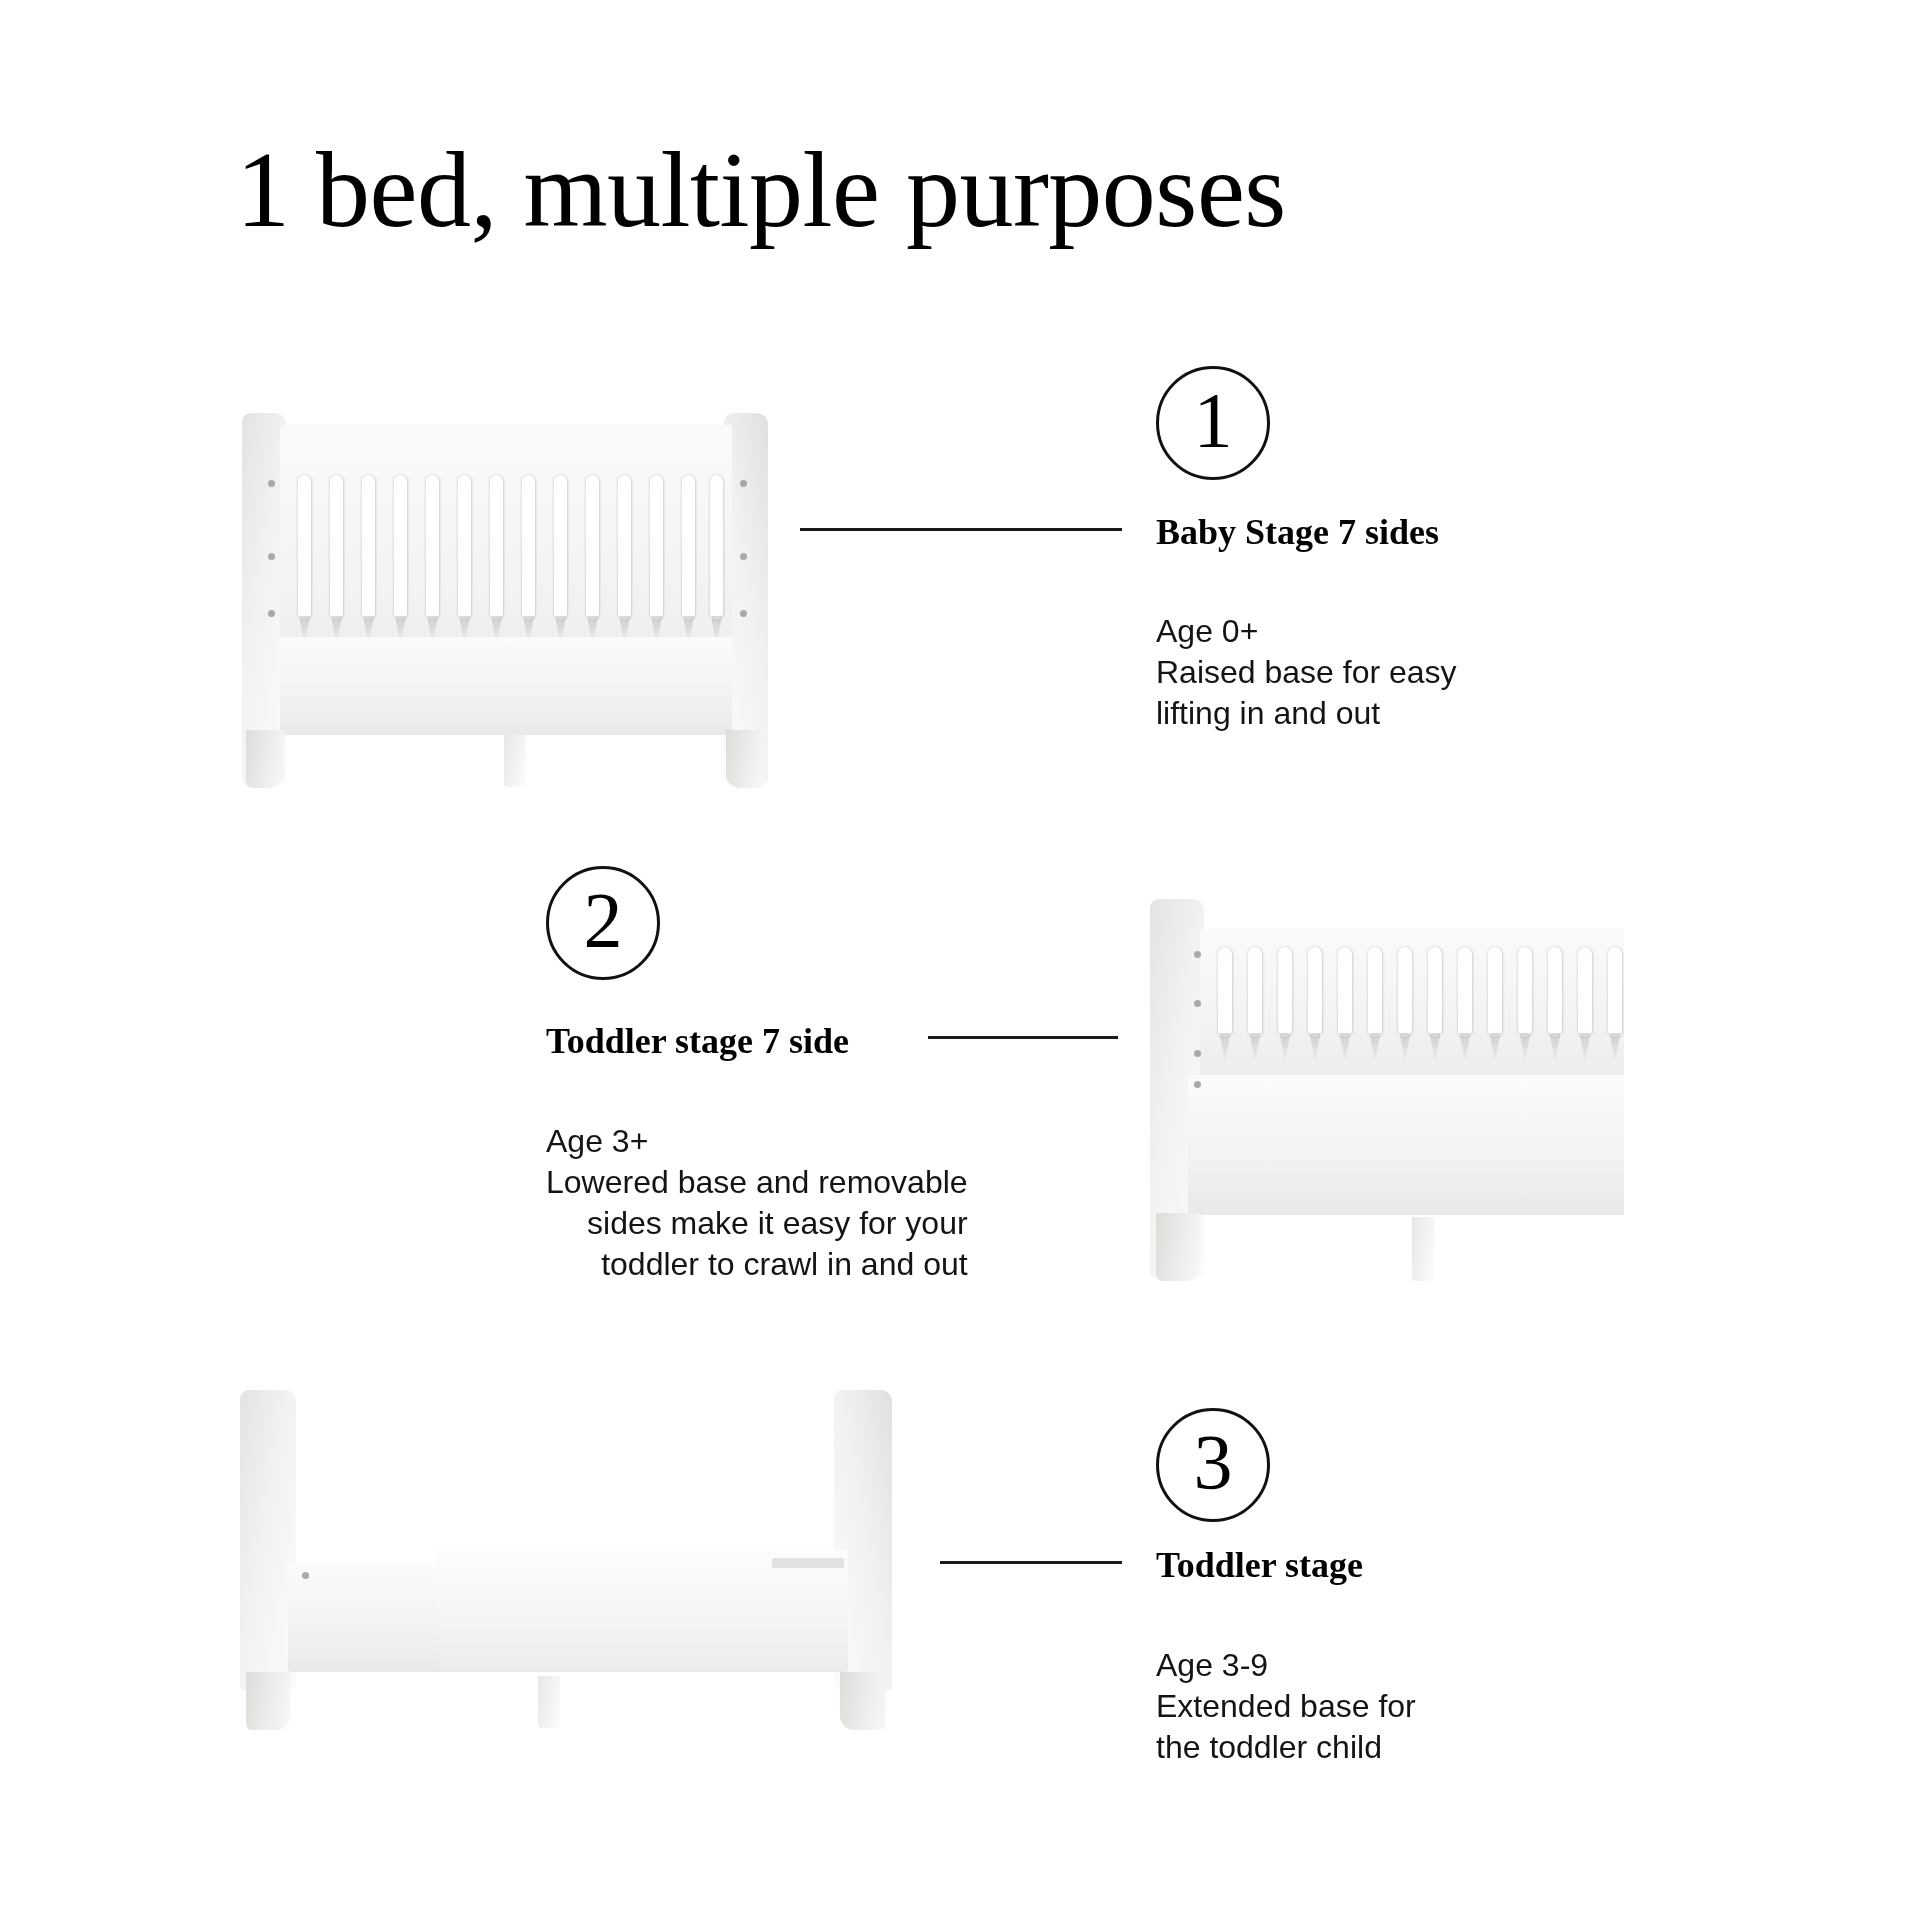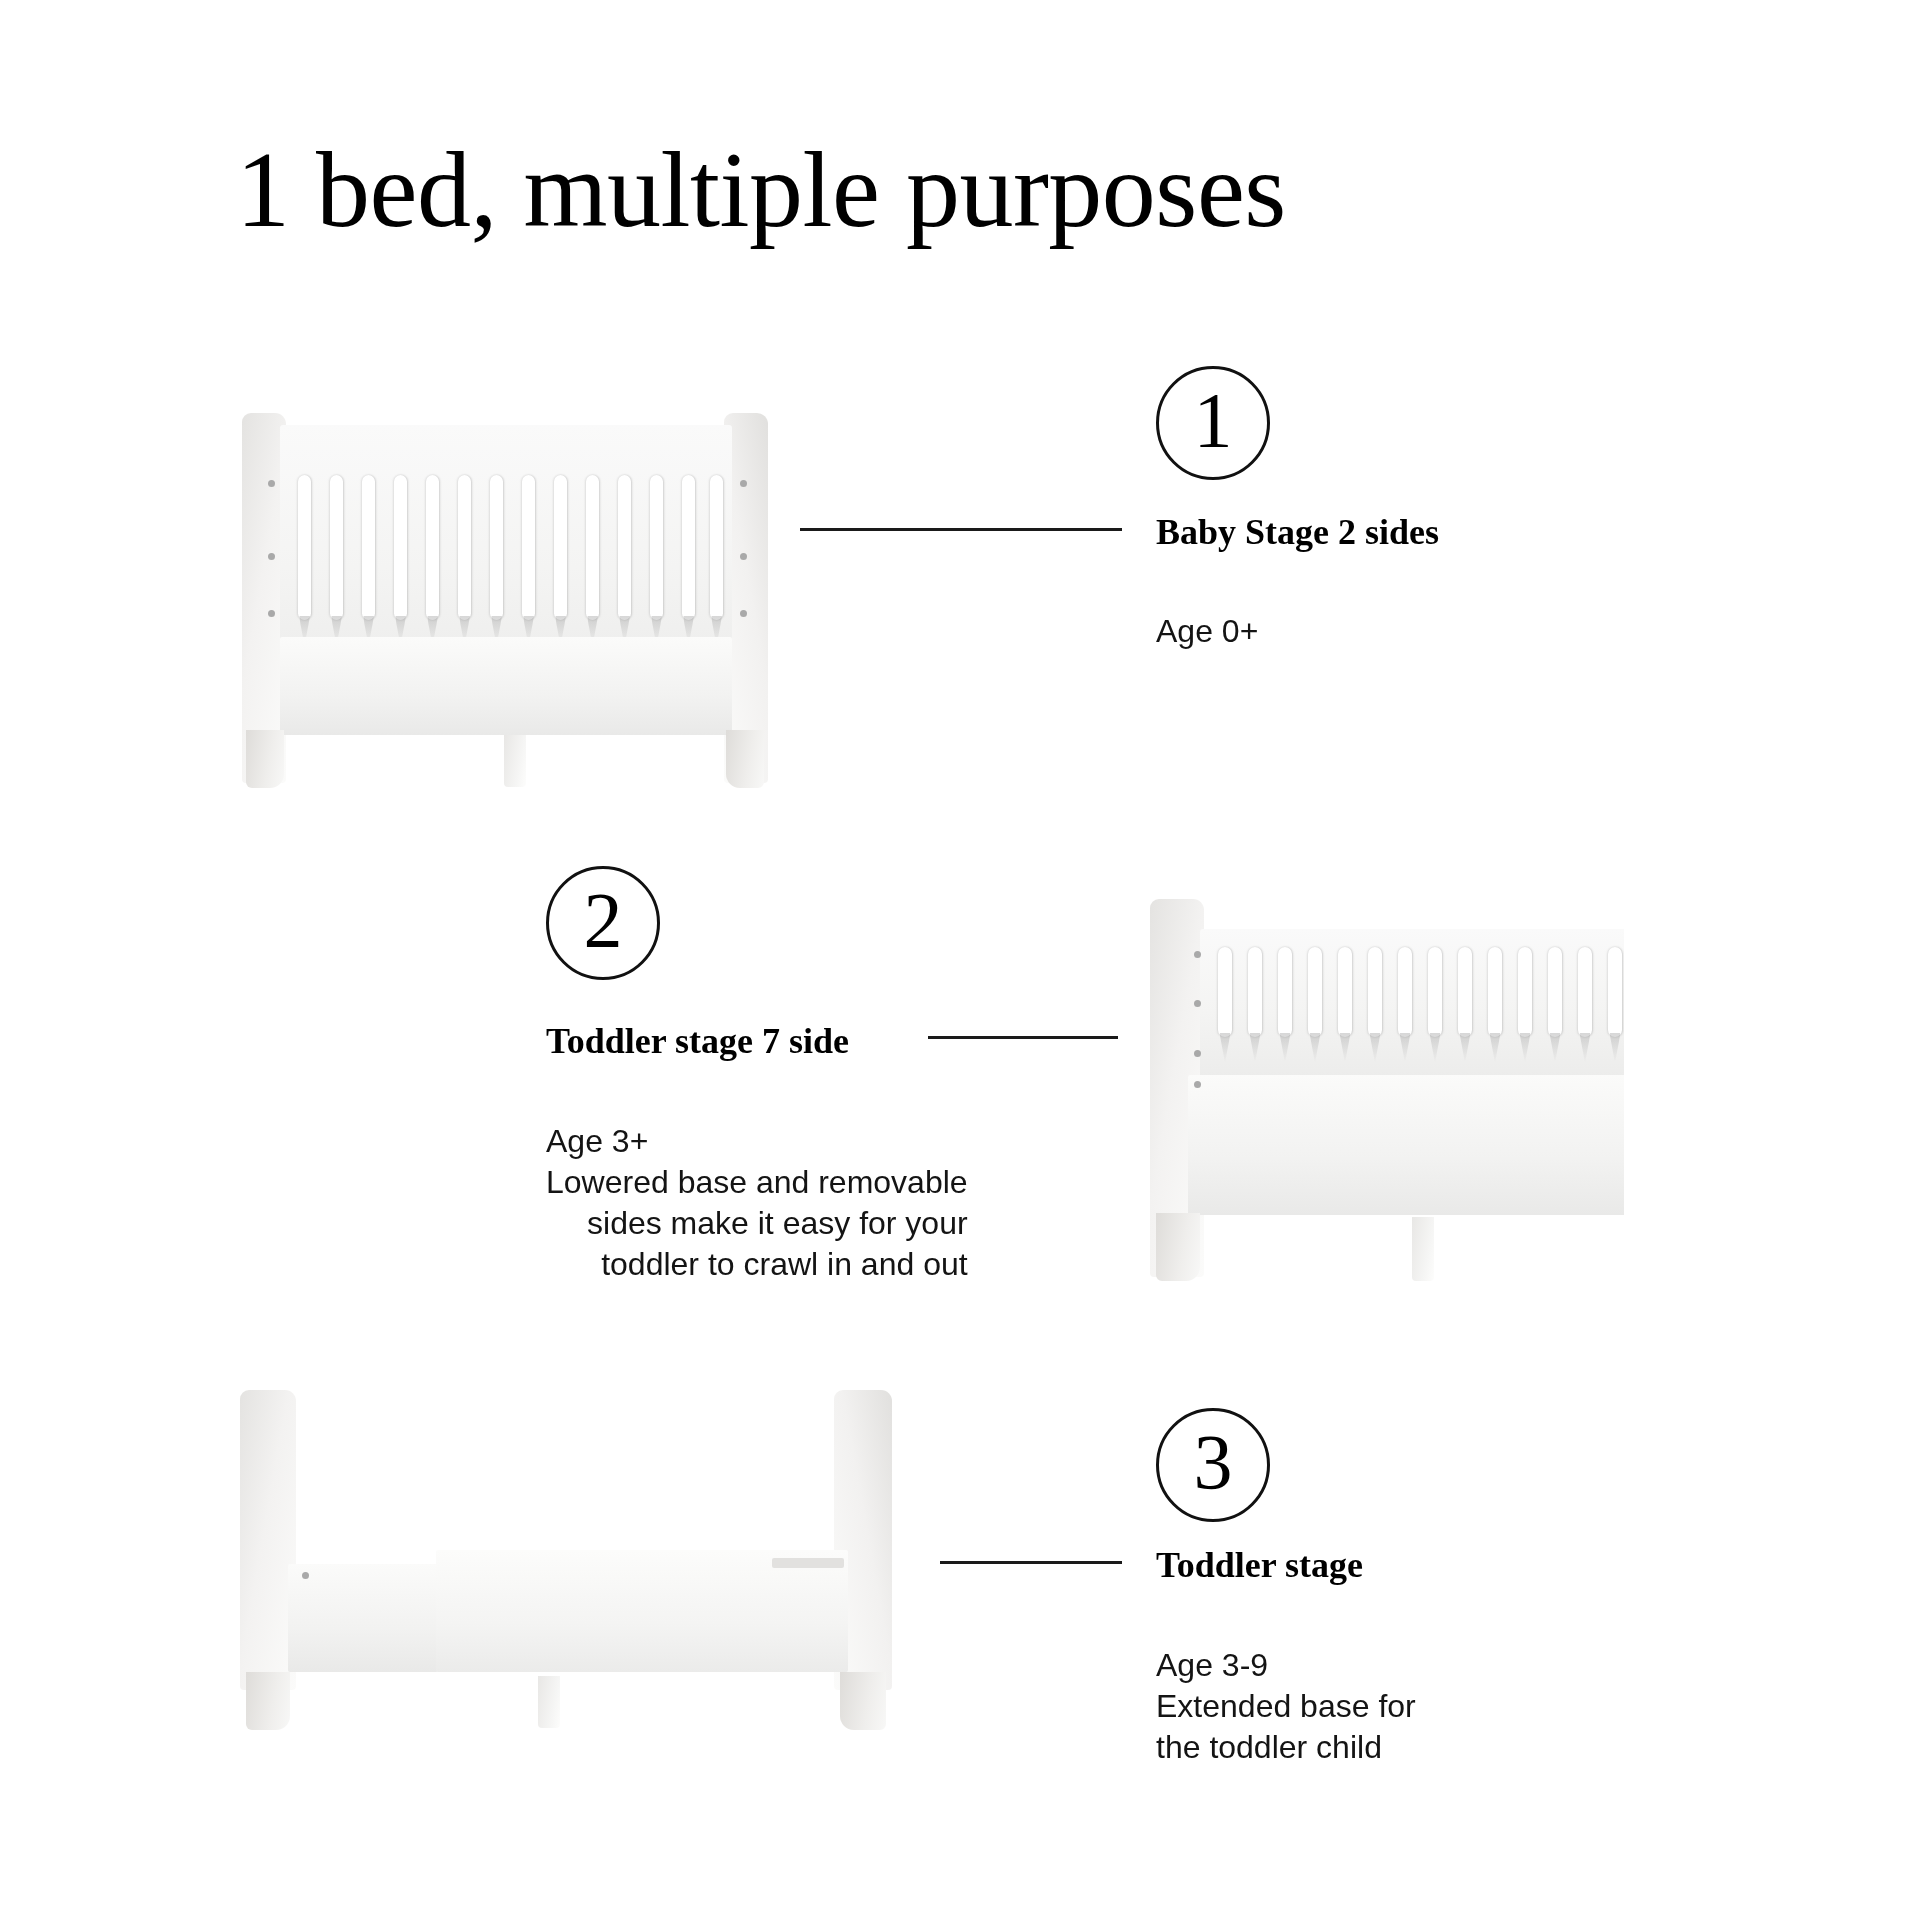--- a/index.html
+++ b/index.html
@@ -185,25 +185,29 @@
     <div class="screw" style="left:500px; top:205px;"></div>
   </div>
 
   <div class="connector" style="left:800px; top:528px; width:322px;"></div>
 
   <div class="stage-badge" style="left:1156px; top:366px;">
     <span class="stage-badge-number">1</span>
   </div>
 
   <div class="stage-heading" style="left:1156px; top:513px;">
-    <span>Baby Stage 2 sides</span>
+    <span>Baby Stage 7 sides</span>
   </div>
 
   <div class="stage-body" style="left:1156px; top:570px;text-align:center;">
     <span>Age 0+</span>
+  </div>
+  <div class="stage-body" style="left:1156px; top:611px;">
+    <span>Raised base for easy
+lifting in and out</span>
   </div>
 
   <div class="stage-badge" style="left:546px; top:866px;">
     <span class="stage-badge-number">2</span>
   </div>
 
   <div class="stage-heading" style="left:546px; top:1022px;">
     <span>Toddler stage 7 side</span>
   </div>
 

